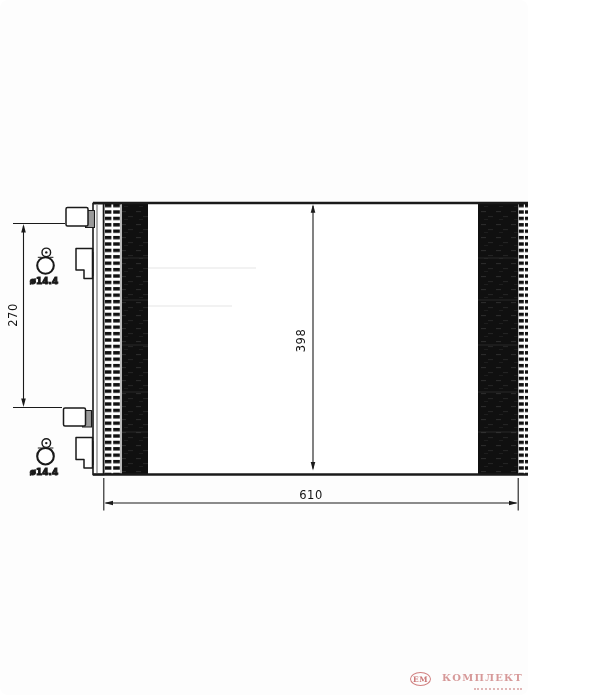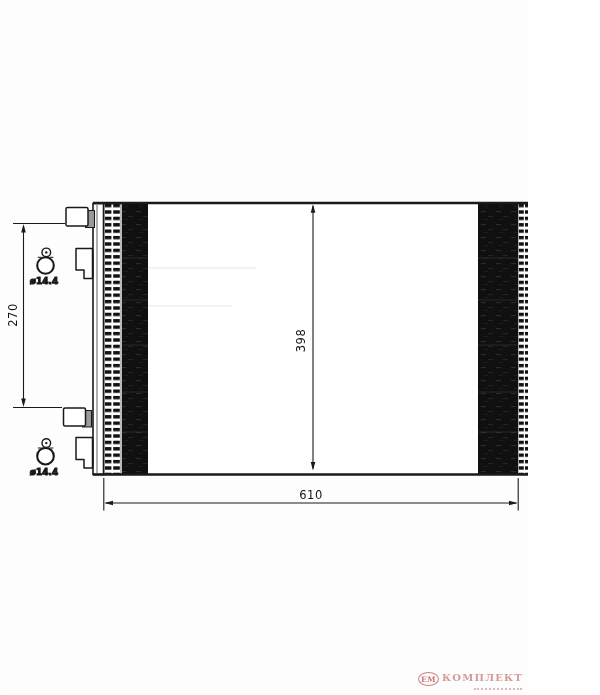--- a/index.html
+++ b/index.html
@@ -6,21 +6,21 @@
   .stage{position:relative;width:528px;height:695px;background:#fdfdfd;overflow:hidden;
          font-family:"DejaVu Sans",sans-serif;border-radius:8px;}
   svg{position:absolute;top:0;left:0;}
   svg .dim-text{font-family:"DejaVu Sans",sans-serif;font-size:11.5px;fill:#141414;letter-spacing:.5px;}
   svg .hole-text{font-family:"DejaVu Sans",sans-serif;font-size:9px;font-weight:600;fill:#141414;}
   .watermark{position:absolute;right:5px;bottom:5px;width:84px;opacity:.85;}
   .wm-row{display:flex;align-items:flex-start;justify-content:flex-end;}
   .wm-badge{display:inline-flex;align-items:center;justify-content:center;
             width:19px;height:12px;border:1.4px solid #c96a6a;border-radius:50%;
             color:#c25e5e;font:bold 7.5px "DejaVu Serif",serif;letter-spacing:.5px;flex:0 0 auto;}
-  .wm-name{margin-left:3px;color:#d08888;font:bold 10px "DejaVu Serif",serif;letter-spacing:1.2px;white-space:nowrap;}
+  .wm-name{margin-left:11px;color:#d08888;font:bold 10px "DejaVu Serif",serif;letter-spacing:1.2px;white-space:nowrap;}
   .wm-tagline{width:48px;height:0;border-top:2px dotted #dcaaaa;margin:2px 1px 0 auto;}
 </style>
 </head>
 <body>
 
 <div class="stage">
 
 <svg width="600" height="695" viewBox="0 0 600 695">
   <defs>
     <pattern id="zipL" x="104" y="203" width="17" height="6.4" patternUnits="userSpaceOnUse">

